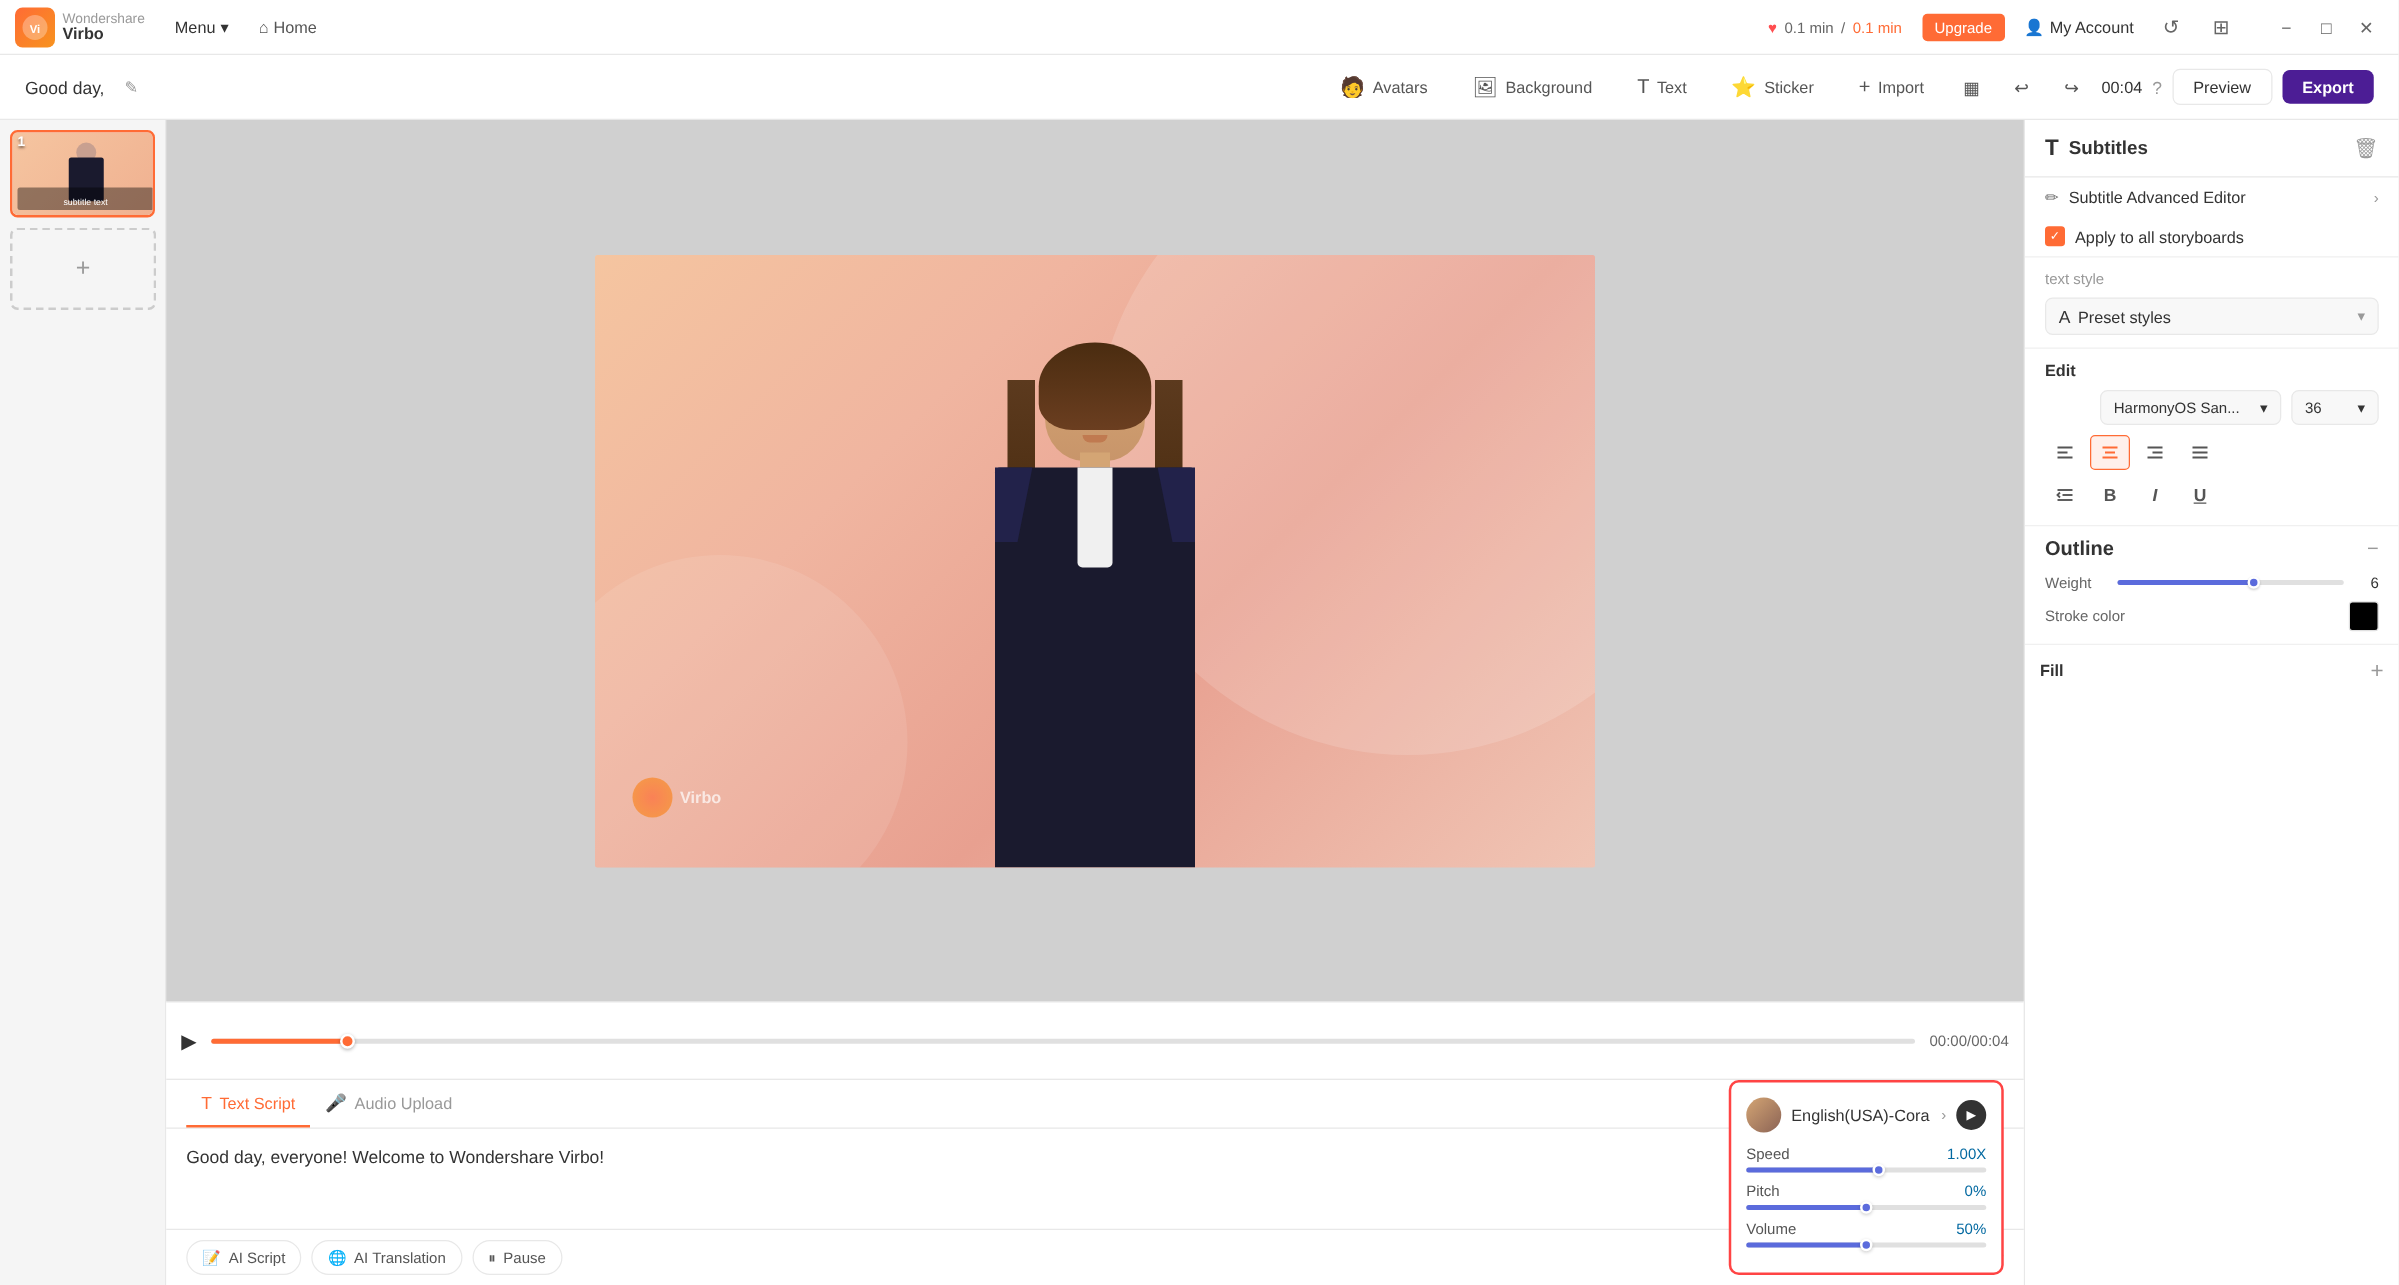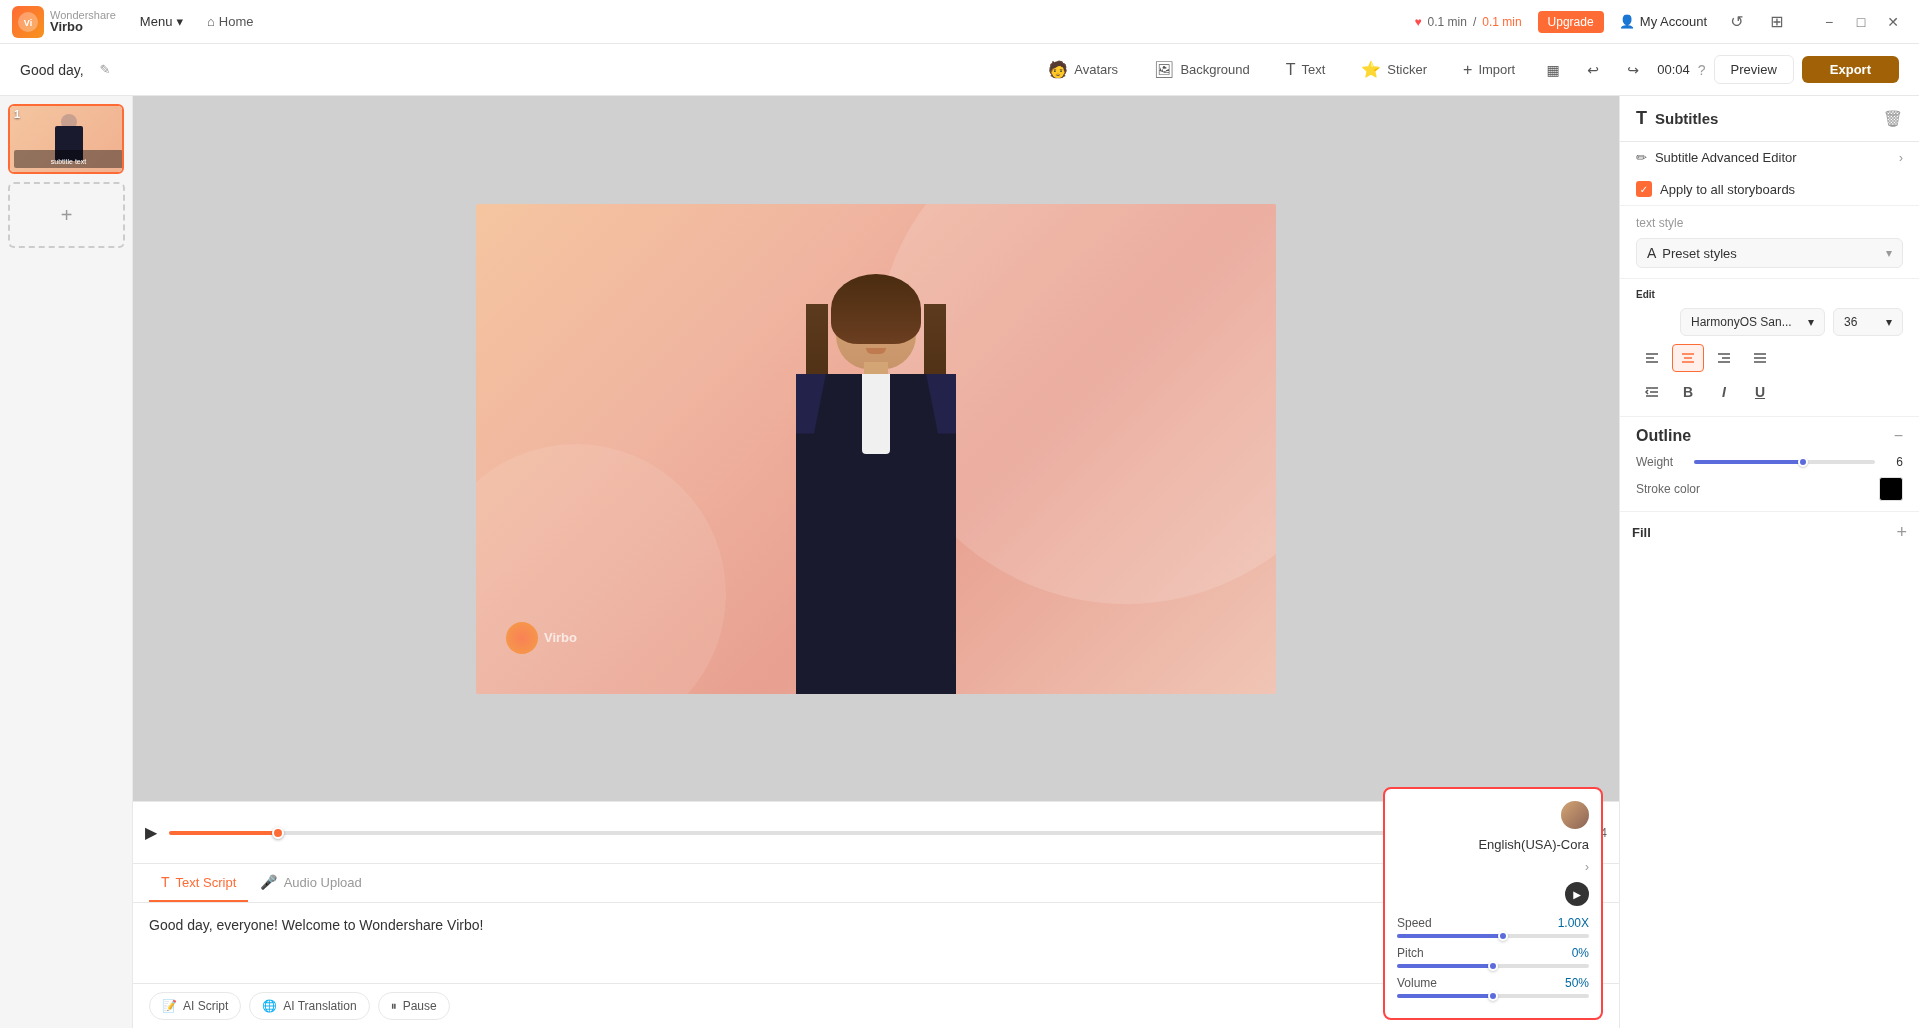--- a/index.html
+++ b/index.html
@@ -27,21 +27,21 @@
     .project-name { font-size: 14px; color: #333; font-weight: 500; margin-right: 8px; }
     .edit-icon { color: #999; cursor: pointer; font-size: 13px; }
     .toolbar-spacer { flex: 1; }
     .toolbar-btn { display: flex; align-items: center; gap: 6px; padding: 6px 14px; border-radius: 6px; cursor: pointer; color: #555; font-size: 13px; transition: background 0.15s; }
     .toolbar-btn .icon { font-size: 16px; }
     .toolbar-right { display: flex; align-items: center; gap: 8px; margin-left: auto; }
     .toolbar-icon-btn { width: 32px; height: 32px; display: flex; align-items: center; justify-content: center; cursor: pointer; color: #555; border-radius: 4px; }
     .time-display { font-size: 13px; color: #333; }
     .help-btn { color: #999; font-size: 14px; cursor: pointer; }
     .preview-btn { padding: 6px 16px; border: 1px solid #e8e8e8; border-radius: 6px; background: #fff; cursor: pointer; font-size: 13px; color: #333; }
-    .export-btn { padding: 6px 28px; background: #a16207; color: #fff; border: none; border-radius: 6px; cursor: pointer; font-size: 13px; font-weight: 600; }
+    .export-btn { padding: 6px 16px; background: #4c1d95; color: #fff; border: none; border-radius: 6px; cursor: pointer; font-size: 13px; font-weight: 600; }
 
     
     .main-layout { display: flex; height: calc(1028px - 44px - 52px); }
 
     
     .storyboard-panel { width: 133px; background: #f5f5f5; border-right: 1px solid #e8e8e8; overflow-y: auto; padding: 8px; display: flex; flex-direction: column; gap: 8px; }
     .storyboard-item { position: relative; border-radius: 6px; overflow: hidden; cursor: pointer; border: 2px solid transparent; }
     .storyboard-item.active { border-color: #ff6b35; }
     .storyboard-thumb { width: 117px; height: 66px; background: linear-gradient(135deg, #f5c5a0, #f0b090); border-radius: 4px; display: flex; align-items: center; justify-content: center; position: relative; }
     .storyboard-num { position: absolute; top: 2px; left: 4px; font-size: 11px; color: #fff; font-weight: 600; text-shadow: 0 1px 2px rgba(0,0,0,0.5); }
@@ -78,21 +78,21 @@
     .script-area { background: #fff; border-top: 1px solid #e8e8e8; padding: 0; position: relative; }
     .script-tabs { display: flex; align-items: center; padding: 0 16px; border-bottom: 1px solid #e8e8e8; gap: 0; }
     .script-tab { display: flex; align-items: center; gap: 6px; padding: 10px 12px; cursor: pointer; font-size: 13px; color: #999; border-bottom: 2px solid transparent; }
     .script-tab.active { color: #ff6b35; border-bottom-color: #ff6b35; }
     .script-tab-icon { font-size: 14px; }
     .script-right { margin-left: auto; display: flex; align-items: center; gap: 4px; font-size: 12px; color: #666; }
     .script-content { padding: 12px 16px; font-size: 14px; color: #333; line-height: 1.5; min-height: 80px; }
 
     
     .voice-panel { position: absolute; right: 16px; bottom: 8px; width: 220px; background: #fff; border: 2px solid #ff4444; border-radius: 8px; padding: 12px; z-index: 10; }
-    .voice-header { display: flex; align-items: flex-end; gap: 8px; margin-bottom: 10px; flex-direction: column; }
+    .voice-header { display: flex; align-items: center; gap: 8px; margin-bottom: 10px; }
     .voice-avatar { width: 28px; height: 28px; background: linear-gradient(135deg, #d4a574, #8b6355); border-radius: 50%; }
     .voice-name { font-size: 13px; color: #333; flex: 1; }
     .voice-chevron { color: #999; font-size: 12px; }
     .voice-play-btn { width: 24px; height: 24px; background: #333; border-radius: 50%; display: flex; align-items: center; justify-content: center; color: #fff; font-size: 10px; cursor: pointer; }
     .voice-row { margin-bottom: 8px; }
     .voice-label-row { display: flex; justify-content: space-between; font-size: 12px; color: #555; margin-bottom: 4px; }
     .voice-value { color: #0369a1; font-weight: 400; }
     .voice-slider { width: 100%; height: 4px; background: #e0e0e0; border-radius: 2px; position: relative; cursor: pointer; }
     .voice-slider-fill { height: 100%; background: #5b6bdc; border-radius: 2px; }
     .voice-slider-thumb { position: absolute; top: 50%; transform: translate(-50%, -50%); width: 10px; height: 10px; background: #5b6bdc; border-radius: 50%; border: 2px solid #fff; box-shadow: 0 1px 3px rgba(0,0,0,0.2); }
@@ -117,21 +117,21 @@
     .apply-all-row { display: flex; align-items: center; gap: 8px; padding: 8px 16px; border-bottom: 1px solid #f0f0f0; }
     .checkbox-orange { width: 16px; height: 16px; background: #ff6b35; border-radius: 3px; display: flex; align-items: center; justify-content: center; color: #fff; font-size: 10px; flex-shrink: 0; }
     .apply-all-label { font-size: 13px; color: #333; }
     .text-style-section { padding: 10px 16px; border-bottom: 1px solid #f0f0f0; }
     .section-label { font-size: 12px; color: #999; margin-bottom: 8px; }
     .preset-styles-row { display: flex; align-items: center; justify-content: space-between; background: #f8f8f8; border: 1px solid #e8e8e8; border-radius: 6px; padding: 6px 10px; cursor: pointer; }
     .preset-styles-label { display: flex; align-items: center; gap: 6px; font-size: 13px; color: #333; }
     .preset-icon { font-size: 14px; }
     .chevron-down { color: #999; font-size: 12px; }
     .edit-section { padding: 10px 16px; border-bottom: 1px solid #f0f0f0; }
-    .edit-label { font-size: 10px; font-weight: 600; color: #333; margin-bottom: 8px; }
+    .edit-label { font-size: 13px; font-weight: 600; color: #333; margin-bottom: 8px; }
     .font-row { display: flex; align-items: center; gap: 8px; margin-bottom: 8px; padding-left: 44px; }
     .font-select { flex: 1; background: #f8f8f8; border: 1px solid #e8e8e8; border-radius: 6px; padding: 6px 10px; font-size: 12px; color: #333; display: flex; align-items: center; justify-content: space-between; cursor: pointer; }
     .font-size-select { background: #f8f8f8; border: 1px solid #e8e8e8; border-radius: 6px; padding: 6px 10px; font-size: 12px; color: #333; display: flex; align-items: center; gap: 4px; cursor: pointer; width: 70px; justify-content: space-between; }
     .align-row { display: flex; align-items: center; gap: 4px; margin-bottom: 6px; }
     .align-btn { width: 32px; height: 28px; display: flex; align-items: center; justify-content: center; border-radius: 4px; cursor: pointer; color: #555; border: 1px solid transparent; }
     .align-btn.active { background: #fff0eb; border-color: #ff6b35; color: #ff6b35; }
     .format-row { display: flex; align-items: center; gap: 4px; }
     .format-btn { width: 32px; height: 28px; display: flex; align-items: center; justify-content: center; border-radius: 4px; cursor: pointer; color: #555; font-weight: 600; }
     .outline-section { padding: 10px 16px; border-bottom: 1px solid #f0f0f0; }
     .outline-header { display: flex; align-items: center; justify-content: space-between; margin-bottom: 10px; }

